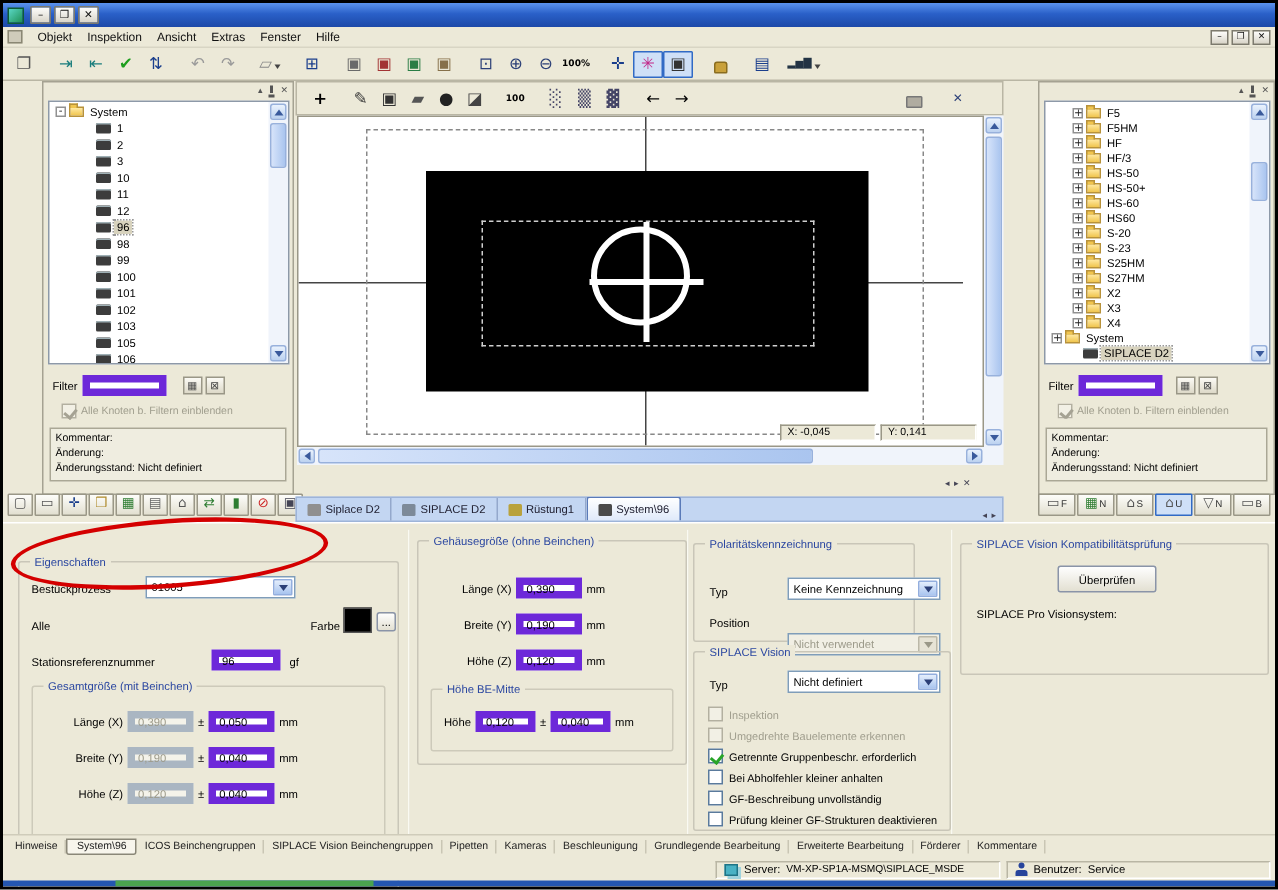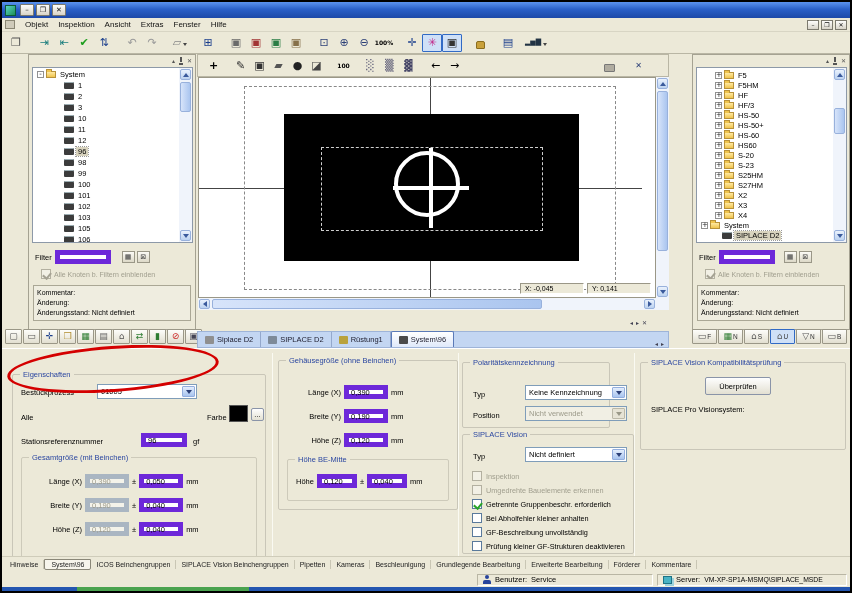--- a/index.html
+++ b/index.html
@@ -757,21 +757,21 @@
   </div>
 
   <div class="grp" style="left:460px;top:360px;width:148px;height:66px">
     <span class="gt">Polaritätskennzeichnung</span>
     <span class="lbl abs" style="left:10px;top:27px">Typ</span>
     <span class="combo abs" style="left:62px;top:22px;width:102px">
           <span>Keine Kennzeichnung</span>
           <span class="arr"></span>
         </span>
     <span class="lbl abs" style="left:10px;top:48px">Position</span>
-    <span class="combo dis abs" style="left:62px;top:28px;width:102px">
+    <span class="combo dis abs" style="left:62px;top:44px;width:102px">
           <span>Nicht verwendet</span>
           <span class="arr"></span>
         </span>
   </div>
 
   <div class="grp" style="left:460px;top:432px;width:172px;height:120px">
     <span class="gt">SIPLACE Vision</span>
     <span class="lbl abs" style="left:10px;top:17px">Typ</span>
     <span class="combo abs" style="left:62px;top:12px;width:102px">
           <span>Nicht definiert</span>
@@ -822,29 +822,29 @@
         <span class="btab">Kameras</span>
         <span class="btab">Beschleunigung</span>
         <span class="btab">Grundlegende Bearbeitung</span>
         <span class="btab">Erweiterte Bearbeitung</span>
         <span class="btab">Förderer</span>
         <span class="btab">Kommentare</span>
       </div>
 
   <div class="status">
     <span style="flex:1"></span>
+    <span class="seg" style="width:190px">
+      <span class="srvicon"></span>
+      <span>Server:</span>
+      <span style="font-size:6.8px">VM-XP-SP1A-MSMQ\SIPLACE_MSDE</span>
+    </span>
     <span class="seg" style="width:176px">
       <span class="usericon"></span>
       <span>Benutzer:</span>
       <span>Service</span>
     </span>
-    <span class="seg" style="width:190px">
-      <span class="srvicon"></span>
-      <span>Server:</span>
-      <span style="font-size:6.8px">VM-XP-SP1A-MSMQ\SIPLACE_MSDE</span>
-    </span>
   </div>
 
   <div class="bluebar"></div>
   <div class="greenseg"></div>
 
 </div>
 </div>
 
 </body></html>

